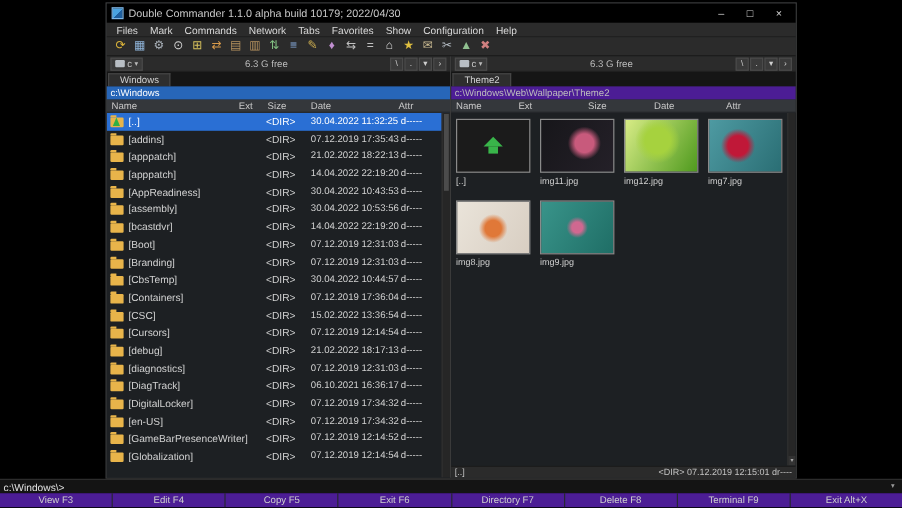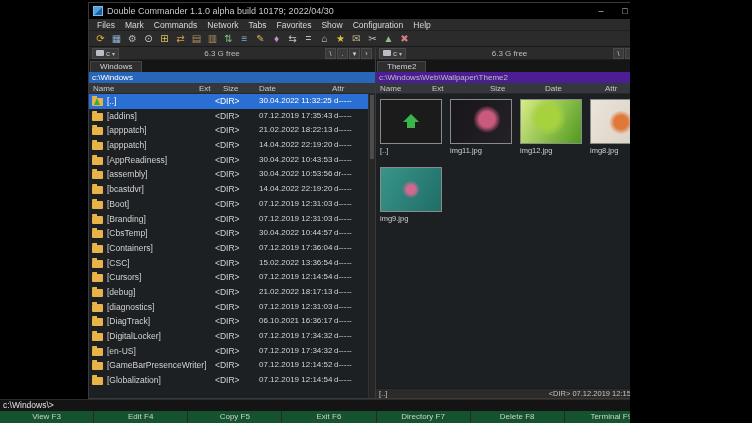--- a/index.html
+++ b/index.html
@@ -1,17 +1,17 @@
 <!DOCTYPE html>
 <html><head>
 <meta charset="utf-8">
 <style>
   *{box-sizing:border-box;margin:0;padding:0}
   html,body{background:#000}
-  .screen{position:relative;width:630px;height:423px;background:#000;overflow:hidden;
+  .screen{position:relative;width:752px;height:423px;background:#000;overflow:hidden;
           font-family:"Liberation Sans","DejaVu Sans",sans-serif;-webkit-font-smoothing:antialiased}
   .window{position:absolute;left:88px;top:2px;width:576px;height:397px;background:#1d2023;border:1px solid #3a3a3a}
   
   .titlebar{height:16px;background:#000;display:flex;align-items:center;padding:0 4px;gap:4px}
   .app-icon{width:10px;height:10px;background:linear-gradient(135deg,#4aa3e0 55%,#1f5f9e 55%);border:1px solid #7fb7e8;flex:0 0 auto}
   .title{flex:1;color:#c8c8c8;font-size:9px;white-space:nowrap;overflow:hidden}
   .wc{width:20px;text-align:center;color:#cfcfcf;font-size:9px;line-height:16px}
   
   .menubar{height:12px;background:#2b2b2b;border-bottom:1px solid #202020;display:flex;align-items:center;padding-left:3px}
   .menu-item{color:#d8d8d8;font-size:8.5px;padding:0 5px;line-height:12px}
@@ -39,40 +39,40 @@
   .lc0{left:4px}.lc1{left:110px}.lc2{left:134px}.lc3{left:170px}.lc4{left:243px}
   .rc0{left:4px}.rc1{left:56px}.rc2{left:114px}.rc3{left:169px}.rc4{left:229px}
   .list{flex:1;position:relative;background:#1d2023;overflow:hidden}
   .row{position:relative;height:14.7px;font-size:8.5px;color:#d2d2d2}
   .row span{line-height:14.7px}
   .row.sel{background:#2a6fd4;color:#fff}
   .fi{position:absolute;left:3px;top:4px;width:11px;height:8px;background:#e8b44a;border-radius:1px}
   .fi::before{content:"";position:absolute;top:-2px;left:0;width:5px;height:2px;background:#e8b44a;border-radius:1px 0 0 0}
   .fi.up::after{content:"";position:absolute;left:2px;top:0;border-left:3.5px solid transparent;border-right:3.5px solid transparent;border-bottom:7px solid #2fb045}
   .r-name{position:absolute;left:18px;white-space:nowrap}
-  .r-size{position:absolute;left:126px;width:38px;text-align:left}
+  .r-size{position:absolute;left:126px;width:38px;text-align:center}
   .r-date{position:absolute;left:170px;font-size:8px;white-space:nowrap}
   .r-attr{position:absolute;left:245px;font-size:8px;white-space:nowrap}
   .vscroll{position:absolute;right:0;top:0;bottom:0;width:7px;background:#262626;border-left:1px solid #303030}
   .vthumb{position:absolute;left:1px;right:1px;top:1px;height:64px;background:#4c4c4c}
   .varrow{position:absolute;left:0;right:0;bottom:0;height:8px;background:#333;color:#aaa;font-size:5px;text-align:center;line-height:8px}
   .statusbar{height:10px;background:#2b2b2b;border-top:1px solid #1a1a1a;display:flex;align-items:center;justify-content:space-between;padding:0 3px;font-size:7.5px;color:#c2c2c2;white-space:nowrap}
   
   .thumb-grid{display:flex;flex-wrap:wrap;gap:12px 8px;padding:5px 4px;align-content:flex-start}
   .thumb-cell{width:62px}
   .tile{width:62px;height:45px;border:1px solid #8a8a8a;background:#222}
   .tile-up{display:flex;align-items:center;justify-content:center;background:#1b1b1b}
   .up-arrow{position:relative;width:16px;height:15px}
   .up-arrow::before{content:"";position:absolute;left:0;top:0;border-left:8px solid transparent;border-right:8px solid transparent;border-bottom:8px solid #39b54a}
   .up-arrow::after{content:"";position:absolute;left:4px;top:8px;width:8px;height:6px;background:#39b54a}
   .thumb-label{margin-top:2px;font-size:7.5px;color:#cfcfcf;white-space:nowrap}
   
-  .cmdline{position:absolute;left:0;top:399px;width:752px;height:12px;background:#141414;border-top:1px solid #2c2c2c;display:flex;align-items:flex-start;padding:0 3px;font-size:8.5px;color:#e2e2e2}
+  .cmdline{position:absolute;left:0;top:399px;width:752px;height:12px;background:#141414;border-top:1px solid #2c2c2c;display:flex;align-items:center;padding:0 3px;font-size:8.5px;color:#e2e2e2}
   .cmd-caret{margin-left:auto;font-size:6px;color:#999;width:10px;text-align:center}
-  .fnbar{position:absolute;left:0;top:411px;width:752px;height:12px;background:#14532d;display:flex}
+  .fnbar{position:absolute;left:0;top:411px;width:752px;height:12px;background:#4c1d95;display:flex}
   .fn-btn{flex:1;border-left:1px solid #272734;color:#cfcfcf;font-size:8px;text-align:center;line-height:12px;white-space:nowrap}
   .fn-btn:first-child{border-left:none}
 </style>
 </head>
 <body>
 
 <div class="screen">
   <div class="window">
 
     <div class="titlebar">
@@ -330,20 +330,24 @@
               </div>
               <div class="thumb-cell">
                 <div class="tile" style="background: radial-gradient(circle at 60% 45%, rgb(200, 90, 124) 0px, rgb(200, 90, 124) 18%, rgba(0, 0, 0, 0) 32%), linear-gradient(120deg, rgb(23, 22, 26), rgb(36, 32, 40));"></div>
                 <div class="thumb-label">img11.jpg</div>
               </div>
               <div class="thumb-cell">
                 <div class="tile" style="background: radial-gradient(circle at 45% 40%, rgb(166, 210, 62) 0px, rgb(166, 210, 62) 25%, rgba(0, 0, 0, 0) 45%), linear-gradient(120deg, rgb(216, 236, 134), rgb(79, 154, 30));"></div>
                 <div class="thumb-label">img12.jpg</div>
               </div>
               <div class="thumb-cell">
+                <div class="tile" style="background: radial-gradient(circle at 40% 50%, rgb(192, 24, 56) 0px, rgb(192, 24, 56) 20%, rgba(0, 0, 0, 0) 34%), linear-gradient(120deg, rgb(78, 154, 162), rgb(42, 110, 116));"></div>
+                <div class="thumb-label">img7.jpg</div>
+              </div>
+              <div class="thumb-cell">
                 <div class="tile" style="background: radial-gradient(circle at 50% 52%, rgb(224, 120, 56) 0px, rgb(224, 120, 56) 18%, rgba(0, 0, 0, 0) 32%), linear-gradient(120deg, rgb(234, 228, 218), rgb(216, 206, 194));"></div>
                 <div class="thumb-label">img8.jpg</div>
               </div>
               <div class="thumb-cell">
                 <div class="tile" style="background: radial-gradient(circle, rgb(208, 104, 144) 0px, rgb(208, 104, 144) 12%, rgba(0, 0, 0, 0) 24%), linear-gradient(120deg, rgb(57, 148, 138), rgb(31, 110, 102));"></div>
                 <div class="thumb-label">img9.jpg</div>
               </div>
             </div>
           <div class="vscroll">
             <div class="varrow">▾</div>

